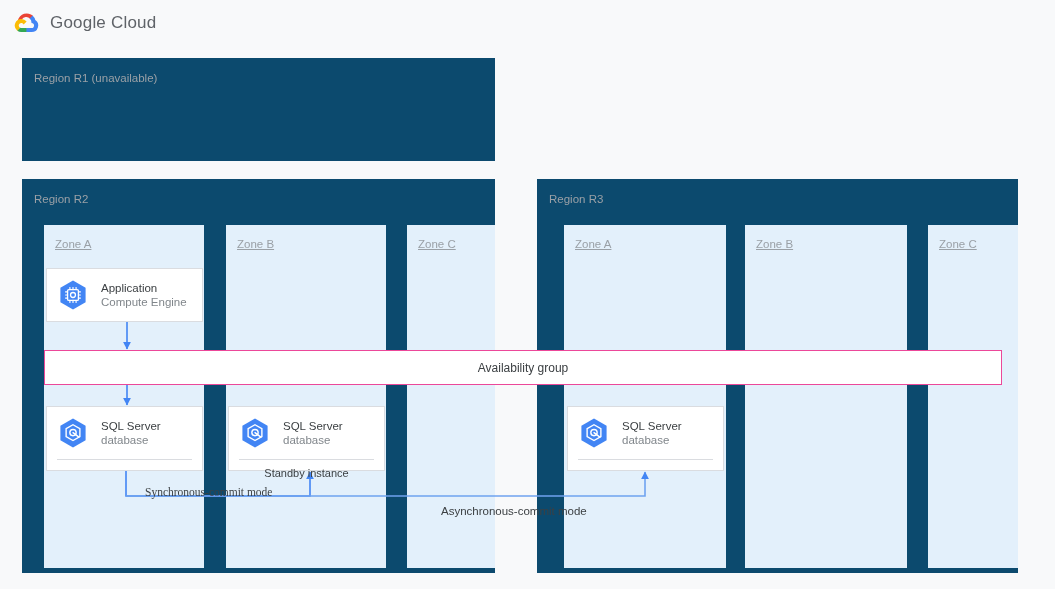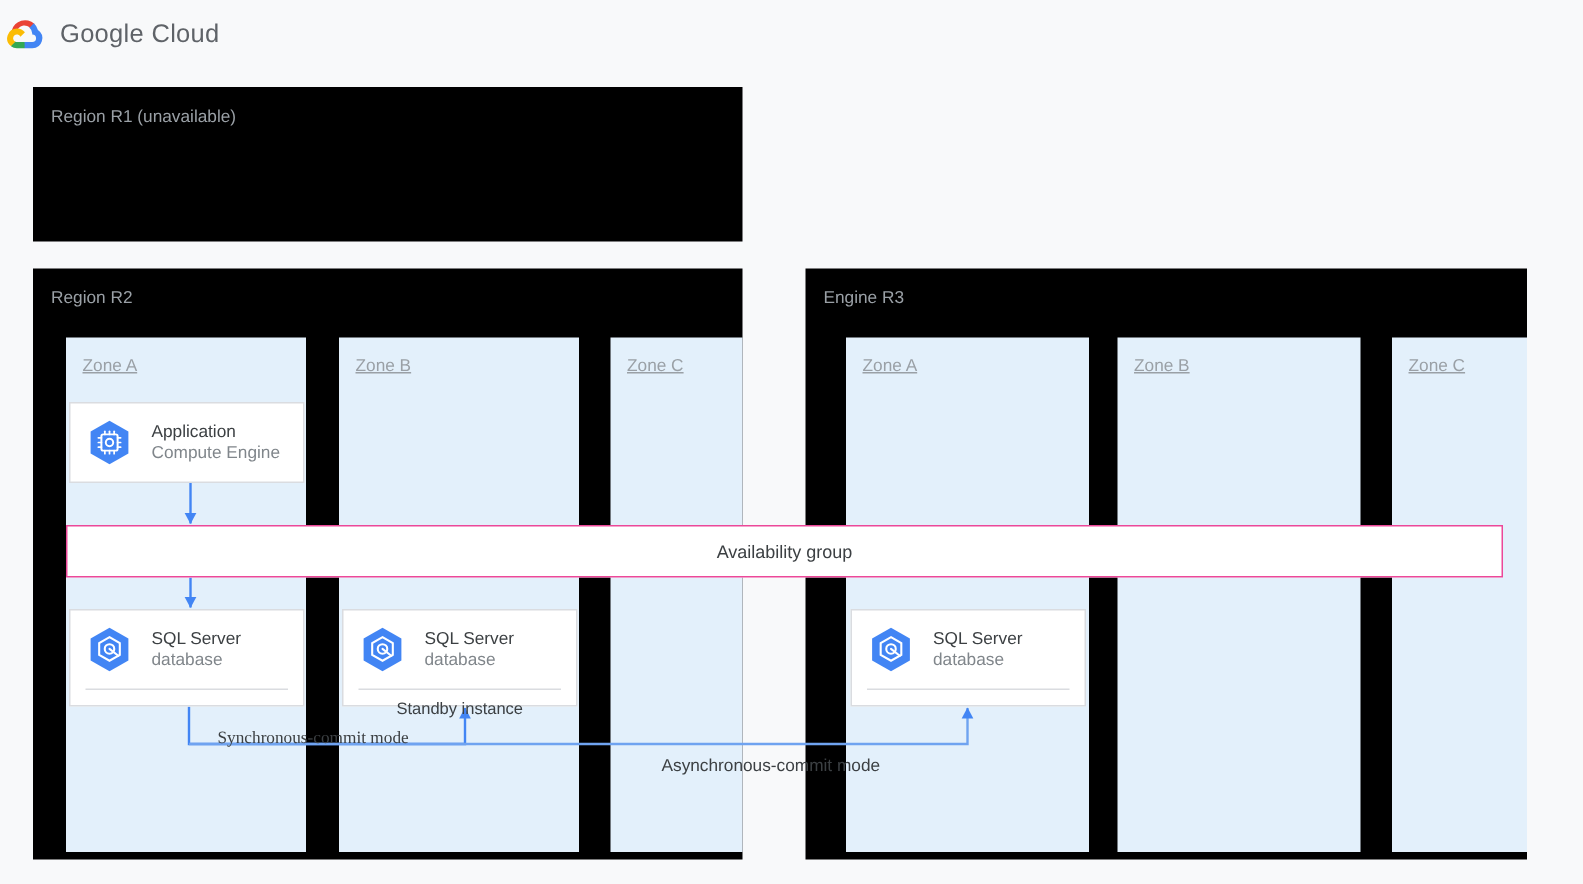--- a/index.html
+++ b/index.html
@@ -22,40 +22,40 @@
   }
 
   
   .header {
     position: absolute;
     left: 0; top: 0;
     width: 1055px;
     height: 46px;
     display: flex;
     align-items: center;
-    padding-left: 4px;
+    padding-left: 14px;
     box-sizing: border-box;
   }
   .gc-logo {
     width: 26px;
     height: 26px;
     flex: 0 0 26px;
     margin-right: 10px;
   }
   .gc-title {
     font-size: 17px;
     color: #5f6368;
     letter-spacing: 0.2px;
     white-space: nowrap;
   }
 
   
   .region {
     position: absolute;
-    background: #000000;
+    background: #0c4a6e;
     box-sizing: border-box;
   }
   .region-label {
     position: absolute;
     left: 12px;
     top: 14px;
     font-size: 11.5px;
     color: #9aa0a6;
     white-space: nowrap;
   }
@@ -216,21 +216,21 @@
     <div class="zone-label">Zone A</div>
   </div>
   <div class="zone" id="r2-zone-b">
     <div class="zone-label">Zone B</div>
   </div>
   <div class="zone" id="r2-zone-c">
     <div class="zone-label">Zone C</div>
   </div>
 
   <div class="region" id="region-r3">
-    <div class="region-label">Engine R3</div>
+    <div class="region-label">Region R3</div>
   </div>
 
   <div class="zone" id="r3-zone-a">
     <div class="zone-label">Zone A</div>
   </div>
   <div class="zone" id="r3-zone-b">
     <div class="zone-label">Zone B</div>
   </div>
   <div class="zone" id="r3-zone-c">
     <div class="zone-label">Zone C</div>

